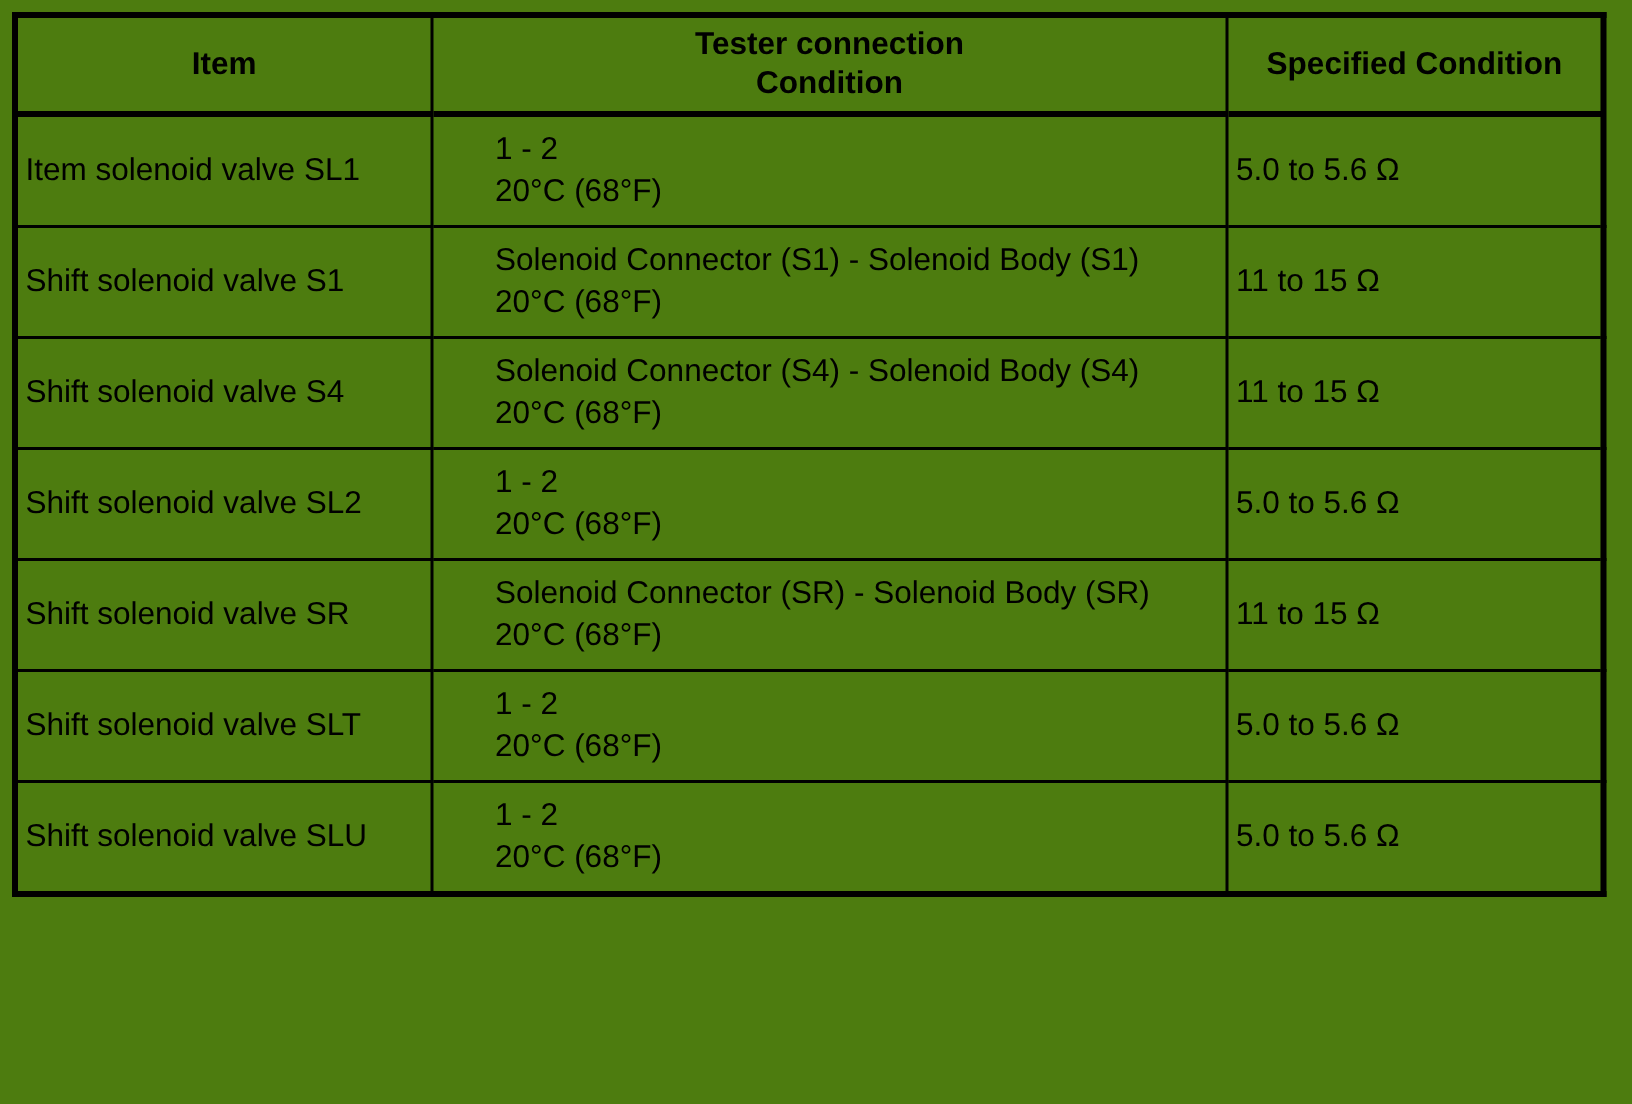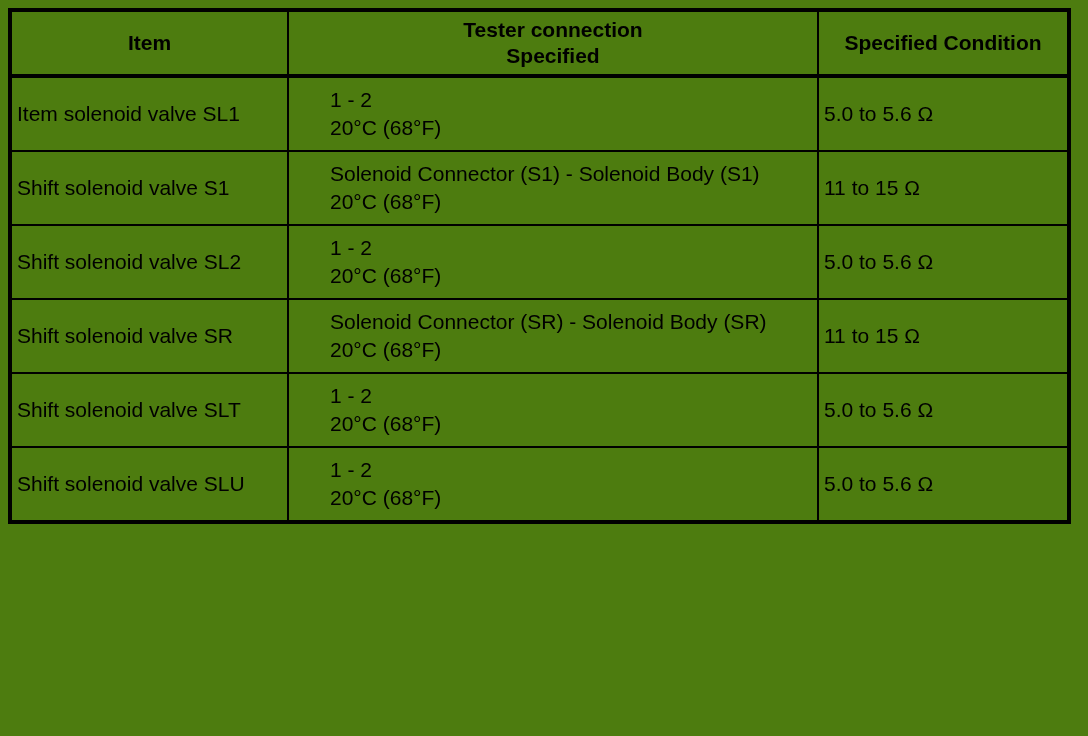--- a/index.html
+++ b/index.html
@@ -69,40 +69,48 @@
       <col class="c-cond">
       <col class="c-spec">
     </colgroup>
     <thead>
       <tr>
         <th>
           <span>Item</span>
         </th>
         <th>
           <div>Tester connection</div>
-          <div>Specified</div>
+          <div>Condition</div>
         </th>
         <th>
           <span>Specified Condition</span>
         </th>
       </tr>
     </thead>
     <tbody>
       <tr>
         <td>Item solenoid valve SL1</td>
         <td class="two-line">
           <div>1 - 2</div>
           <div>20°C (68°F)</div>
         </td>
         <td>5.0 to 5.6 Ω</td>
       </tr>
       <tr>
         <td>Shift solenoid valve S1</td>
         <td class="two-line">
           <div>Solenoid Connector (S1) - Solenoid Body (S1)</div>
+          <div>20°C (68°F)</div>
+        </td>
+        <td>11 to 15 Ω</td>
+      </tr>
+      <tr>
+        <td>Shift solenoid valve S4</td>
+        <td class="two-line">
+          <div>Solenoid Connector (S4) - Solenoid Body (S4)</div>
           <div>20°C (68°F)</div>
         </td>
         <td>11 to 15 Ω</td>
       </tr>
       <tr>
         <td>Shift solenoid valve SL2</td>
         <td class="two-line">
           <div>1 - 2</div>
           <div>20°C (68°F)</div>
         </td>

